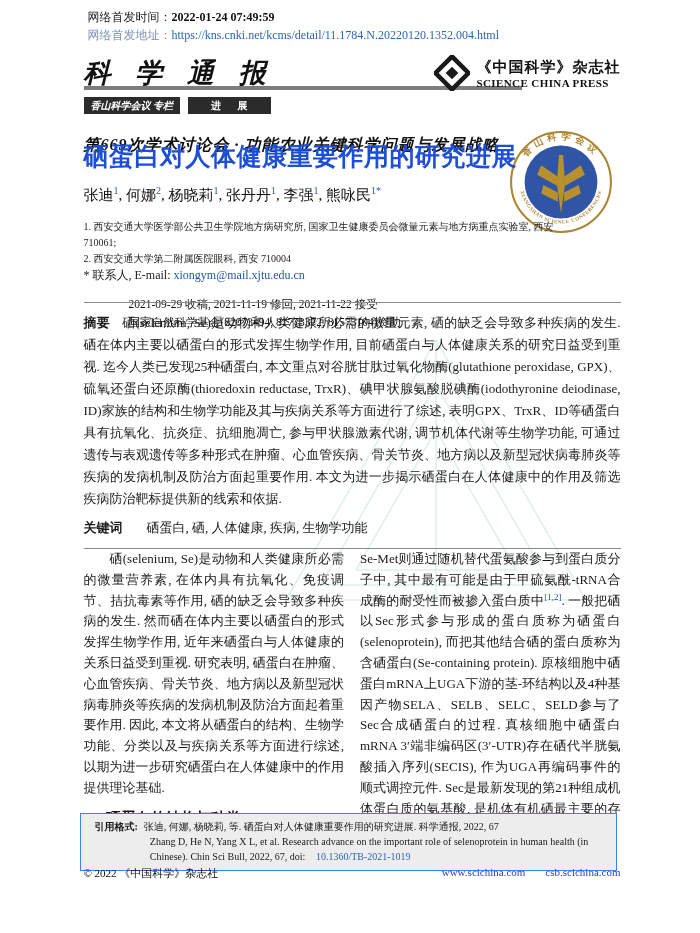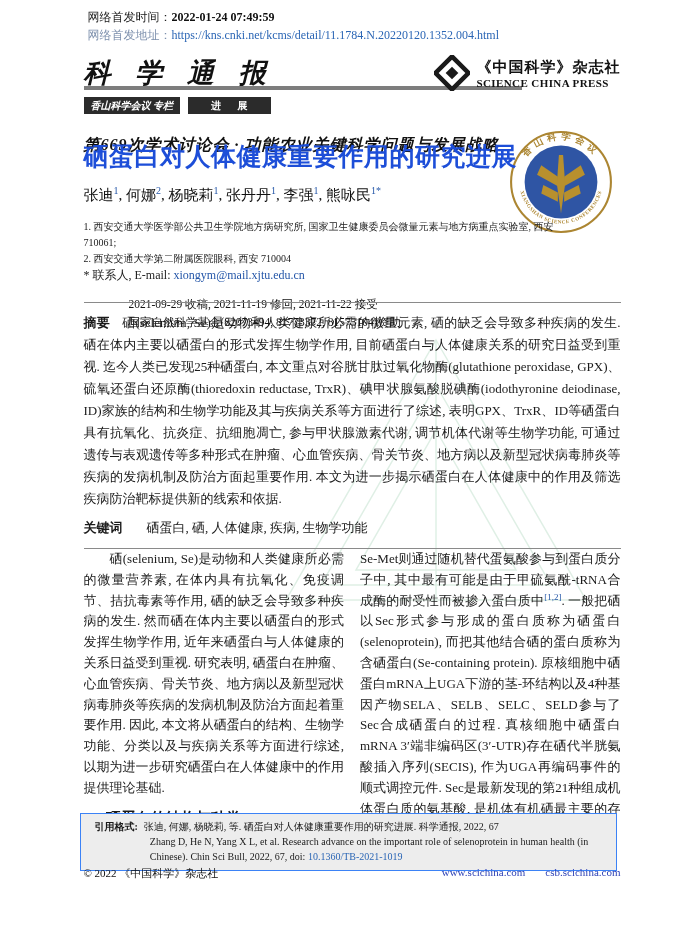--- a/index.html
+++ b/index.html
@@ -61,21 +61,21 @@
   .col p.indent { text-indent:2em; }
   .sec-heading { font-size:15px; font-weight:bold; margin:9px 0 7px; font-family:"Liberation Sans","DejaVu Sans",sans-serif; }
   .sec-num { margin-right:14px; }
   .ref { color:#2456a8; font-size:9px; vertical-align:super; line-height:0; }
 
   
   .citation-box { position:absolute; top:813px; left:44px; right:48px; background:#ededed; border:1px solid #3b82f6; padding:5px 10px 6px 14px; display:flex; }
   .cit-label { font-weight:bold; font-size:10px; line-height:15px; white-space:nowrap; margin-right:6px; }
   .cit-lines { font-size:10px; line-height:15px; }
   .cit-en { padding-left:6px; }
-  .doi-link { color:#2b66b5; text-decoration:none; }
+  .doi-link { color:#2b66b5; text-decoration:none;margin-left:8px; }
 
   
   .page-footer { position:absolute; top:866px; left:48px; right:44px; display:flex; justify-content:space-between; font-size:11px; color:#111; }
   .footer-links { display:flex; gap:20px; }
   .footer-link { color:#2b3fb5; text-decoration:none; }
 </style>
 </head>
 <body>
 
 <div id="page">

